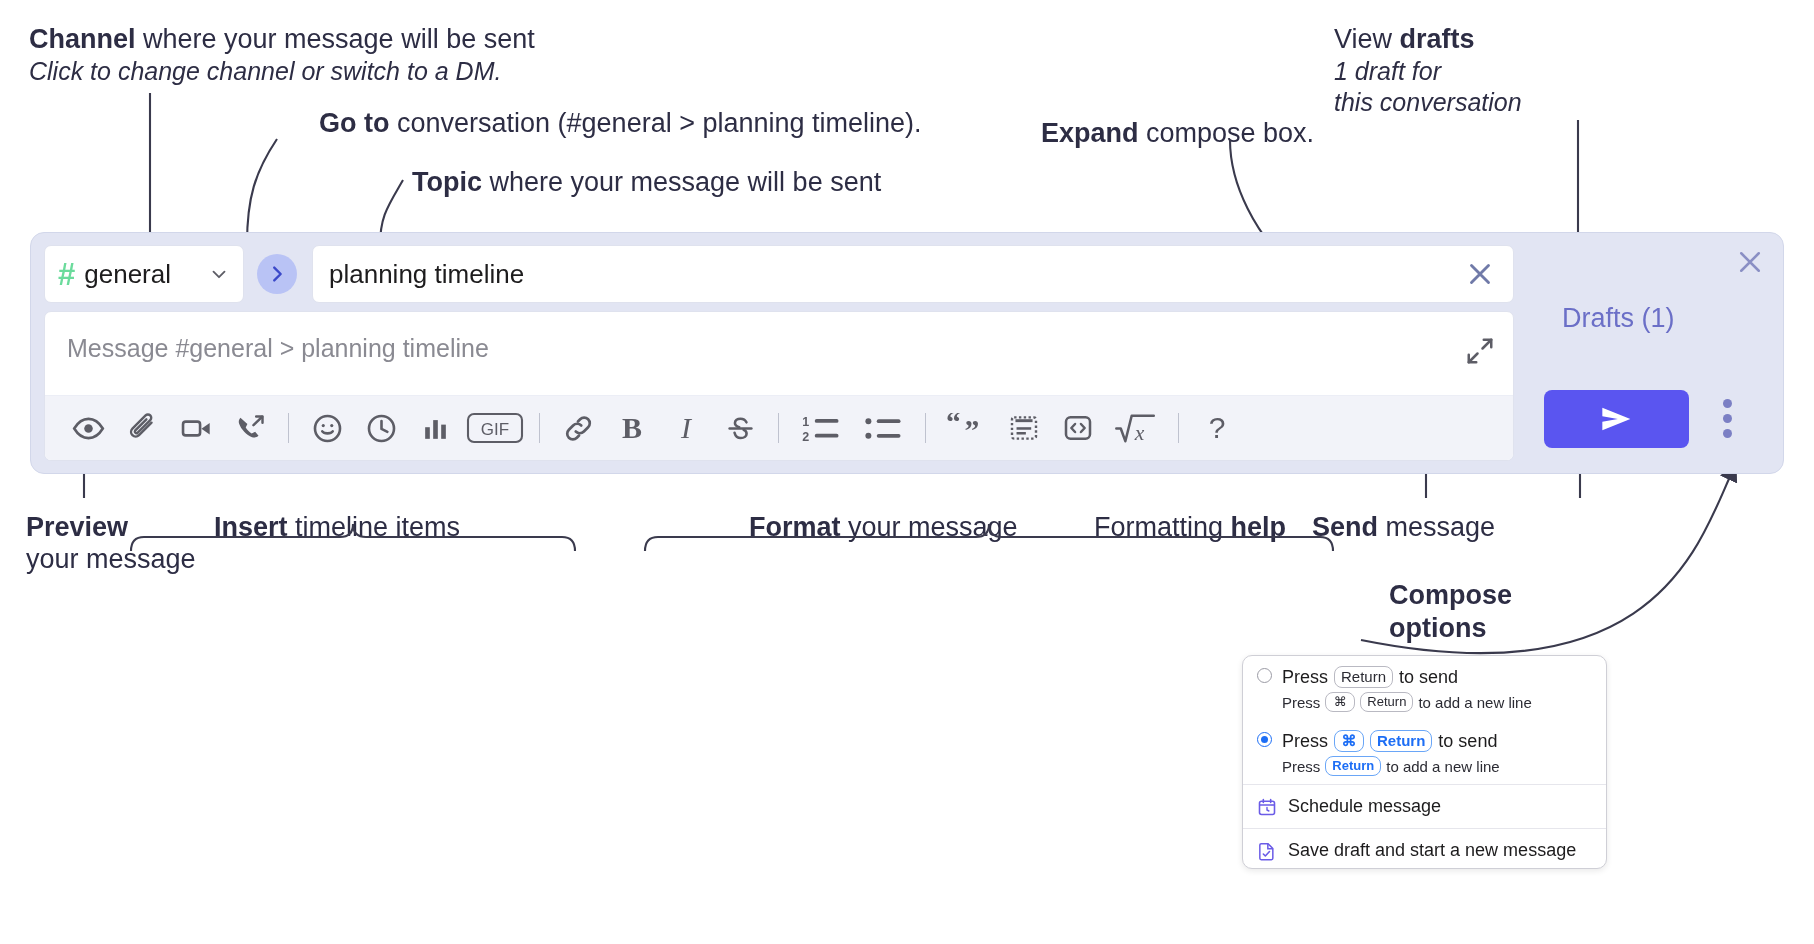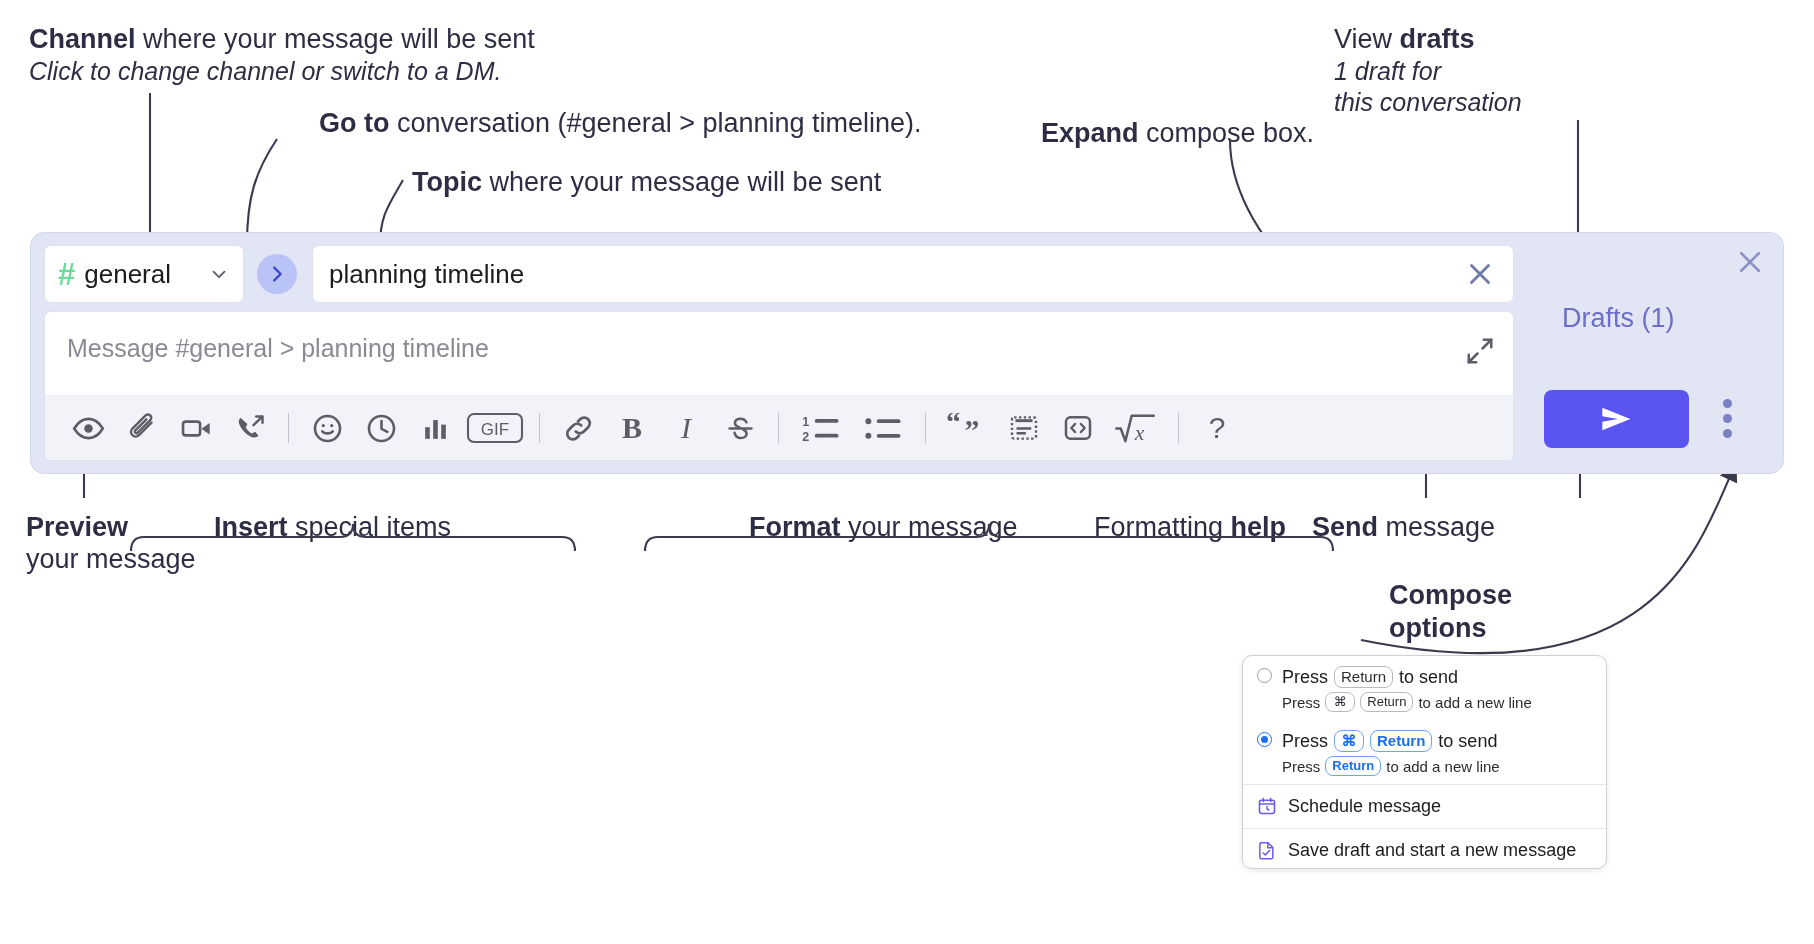--- a/index.html
+++ b/index.html
@@ -93,21 +93,21 @@
   .msub{font-size:15px;color:#2b2b33;margin:2px 0 8px 39px;display:flex;align-items:center;gap:5px;}
   .key{
     display:inline-flex;align-items:center;justify-content:center;
     border:1px solid #b9b9c2;border-radius:8px;padding:0 6px;min-width:16px;
     font-size:15px;line-height:20px;color:#2b2b33;background:#fff;
   }
   .key.sm{font-size:13px;line-height:18px;}
   .key.blue{border-color:#6aa6f7;color:#1d6ef5;font-weight:700;}
   .key.blue.sm{font-weight:700;}
   .mdiv{height:1px;background:#e6e6ec;margin:4px 0;}
-  .mitem{display:flex;align-items:flex-start;gap:11px;padding:7px 14px;font-size:18px;}
+  .mitem{display:flex;align-items:flex-end;gap:11px;padding:7px 14px;font-size:18px;}
 
   
   .ico{display:block;}
 </style>
 </head>
 <body>
 
 <div class="root">
 
   <div class="anno a-28" style="left:29px;top:22px;">
@@ -140,21 +140,21 @@
   </div>
 
   <div class="anno a-28" style="left:26px;top:510px;">
     <b>Preview</b>
   </div>
   <div class="anno a-28" style="left:26px;top:542px;">
     <span>your message</span>
   </div>
 
   <div class="anno a-28" style="left:214px;top:510px;">
-    <b>Insert</b><span> special items</span>
+    <b>Insert</b><span> timeline items</span>
   </div>
 
   <div class="anno a-28" style="left:749px;top:510px;">
     <b>Format</b><span> your message</span>
   </div>
 
   <div class="anno a-28" style="left:1094px;top:510px;">
     <span>Formatting </span><b>help</b>
   </div>
 

